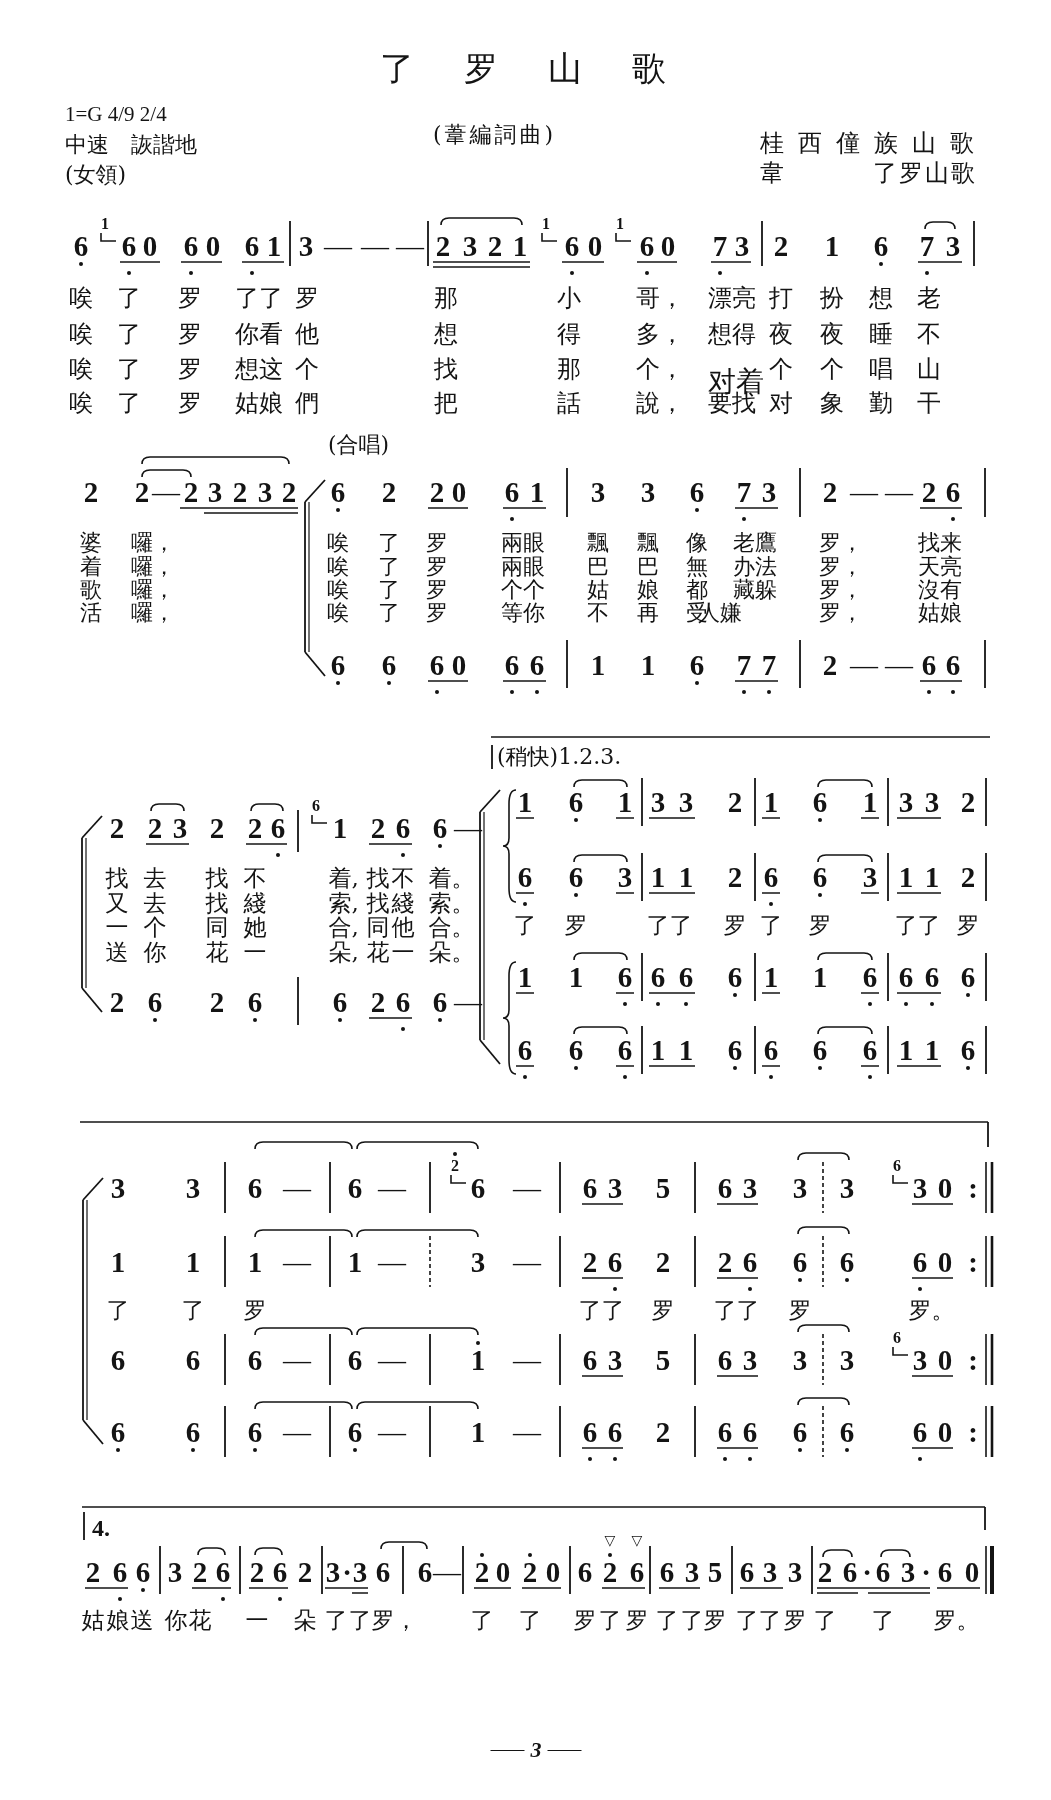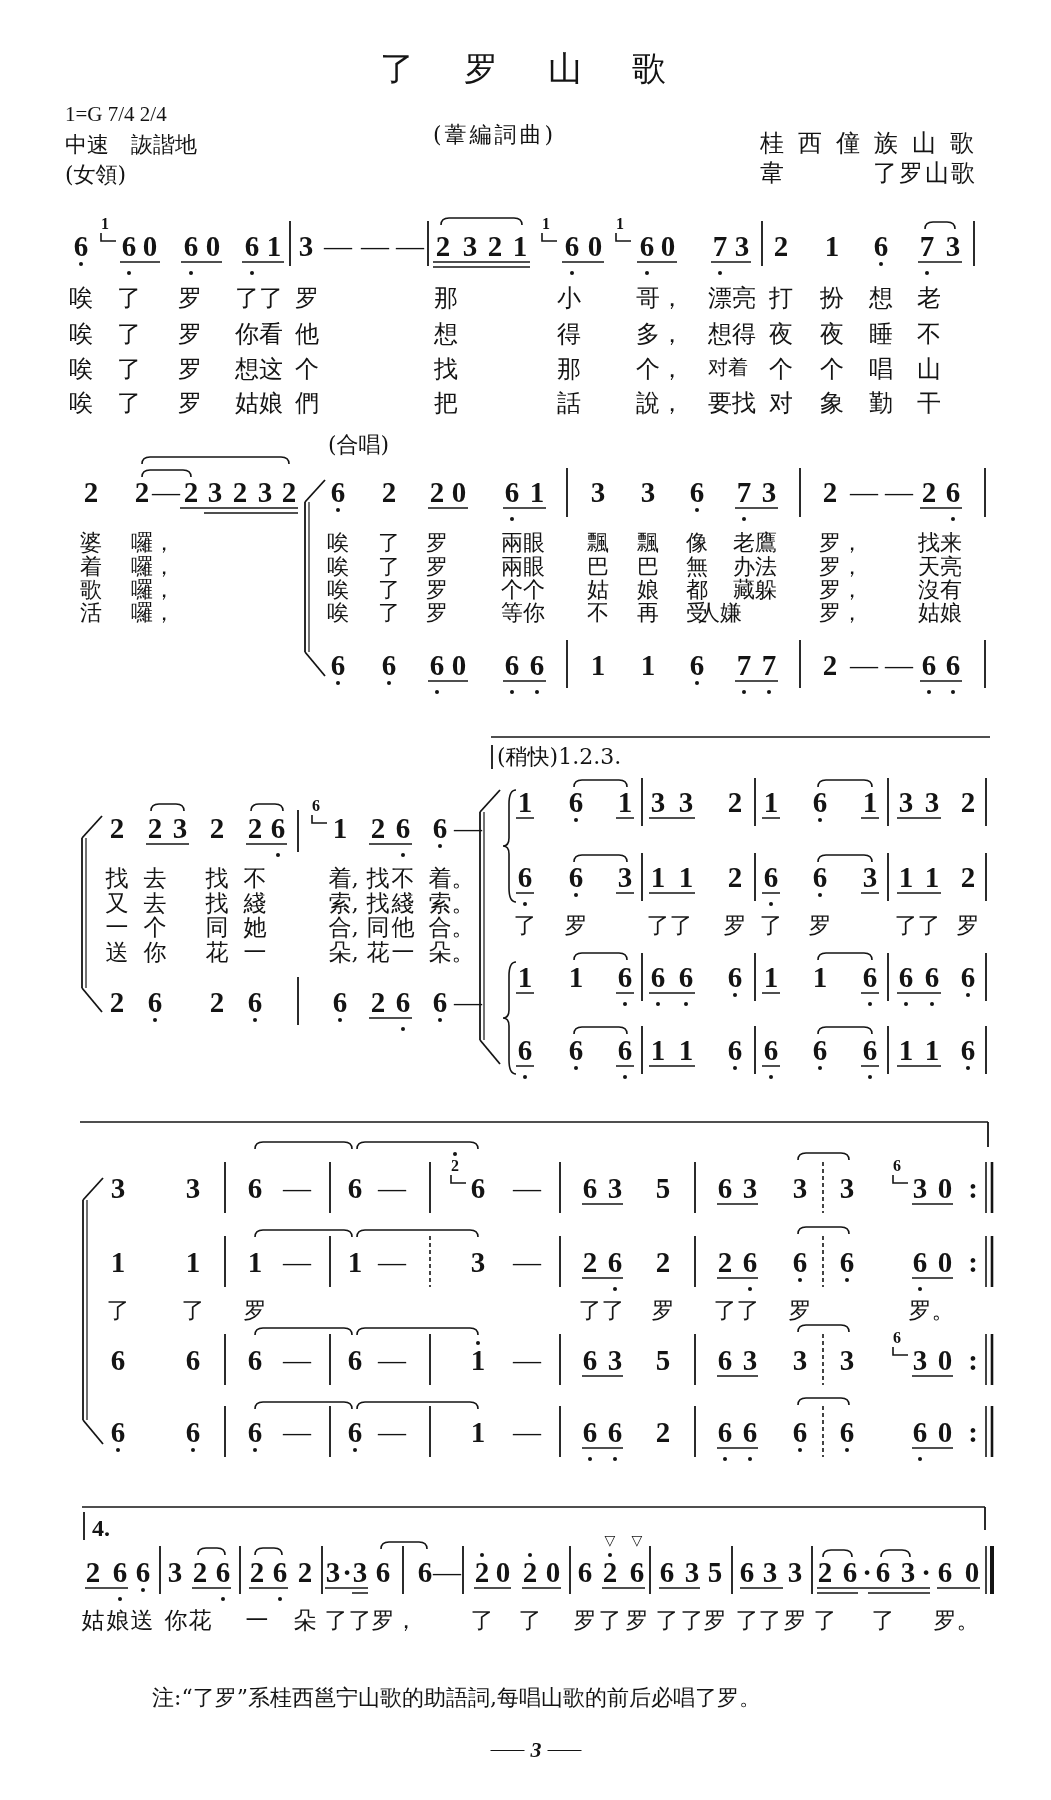--- a/index.html
+++ b/index.html
@@ -32,21 +32,21 @@
   .lyric { position: absolute; line-height: 1; white-space: nowrap; font-family: "DejaVu Serif", serif; }
 </style>
 </head>
 <body>
 
 <div id="page">
 
   <div class="abs title">了罗山歌</div>
   <div class="abs subtitle">(葦編詞曲)</div>
 
-  <div class="abs keymeter">1=G 7/4 2/4</div>
+  <div class="abs keymeter">1=G 4/9 2/4</div>
   <div class="abs tempo">中速　詼諧地</div>
   <div class="abs part">(女領)</div>
 
   <div class="abs source">桂西僮族山歌</div>
   <div class="abs arr-name">韋</div>
   <div class="abs arr-role">了罗山歌</div>
 
   <div class="abs chorus">(合唱)</div>
   <div class="abs section">(稍快)1.2.3.</div>
   <div class="abs ending">4.</div>
@@ -138,21 +138,21 @@
         <span class="lyric" style="left: 869px; top: 322px; font-size: 24px;">睡</span>
         <span class="lyric" style="left: 917px; top: 322px; font-size: 24px;">不</span>
         <span class="lyric" style="left: 69px; top: 357px; font-size: 24px;">唉</span>
         <span class="lyric" style="left: 117px; top: 357px; font-size: 24px;">了</span>
         <span class="lyric" style="left: 178px; top: 357px; font-size: 24px;">罗</span>
         <span class="lyric" style="left: 235px; top: 357px; font-size: 24px;">想这</span>
         <span class="lyric" style="left: 295px; top: 357px; font-size: 24px;">个</span>
         <span class="lyric" style="left: 434px; top: 357px; font-size: 24px;">找</span>
         <span class="lyric" style="left: 557px; top: 357px; font-size: 24px;">那</span>
         <span class="lyric" style="left: 636px; top: 357px; font-size: 24px;">个，</span>
-        <span class="lyric" style="left: 708px; top: 357px; font-size: 20px;">对着</span>
+        <span class="lyric" style="left: 708px; top: 368px; font-size: 28px;">对着</span>
         <span class="lyric" style="left: 769px; top: 357px; font-size: 24px;">个</span>
         <span class="lyric" style="left: 820px; top: 357px; font-size: 24px;">个</span>
         <span class="lyric" style="left: 869px; top: 357px; font-size: 24px;">唱</span>
         <span class="lyric" style="left: 917px; top: 357px; font-size: 24px;">山</span>
         <span class="lyric" style="left: 69px; top: 391px; font-size: 24px;">唉</span>
         <span class="lyric" style="left: 117px; top: 391px; font-size: 24px;">了</span>
         <span class="lyric" style="left: 178px; top: 391px; font-size: 24px;">罗</span>
         <span class="lyric" style="left: 235px; top: 391px; font-size: 24px;">姑娘</span>
         <span class="lyric" style="left: 295px; top: 391px; font-size: 24px;">們</span>
         <span class="lyric" style="left: 434px; top: 391px; font-size: 24px;">把</span>
@@ -780,19 +780,18 @@
         <span class="lyric" style="left: 703.5px; top: 1608.5px; font-size: 23px;">罗</span>
         <span class="lyric" style="left: 735.5px; top: 1608.5px; font-size: 23px;">了</span>
         <span class="lyric" style="left: 758.5px; top: 1608.5px; font-size: 23px;">了</span>
         <span class="lyric" style="left: 783.5px; top: 1608.5px; font-size: 23px;">罗</span>
         <span class="lyric" style="left: 813.5px; top: 1608.5px; font-size: 23px;">了</span>
         <span class="lyric" style="left: 871.5px; top: 1608.5px; font-size: 23px;">了</span>
         <span class="lyric" style="left: 933.5px; top: 1608.5px; font-size: 23px;">罗。</span>
       </div>
     </div>
 
-  <div class="abs footnote">注:“了罗”系桂西邕宁山歌的助語詞,每唱山歌的前后必唱了罗。</div>
   <div class="abs pageno">
     <span class="pdash"></span>
     <span>3</span>
     <span class="pdash"></span>
   </div>
 </div>
 
 </body></html>

